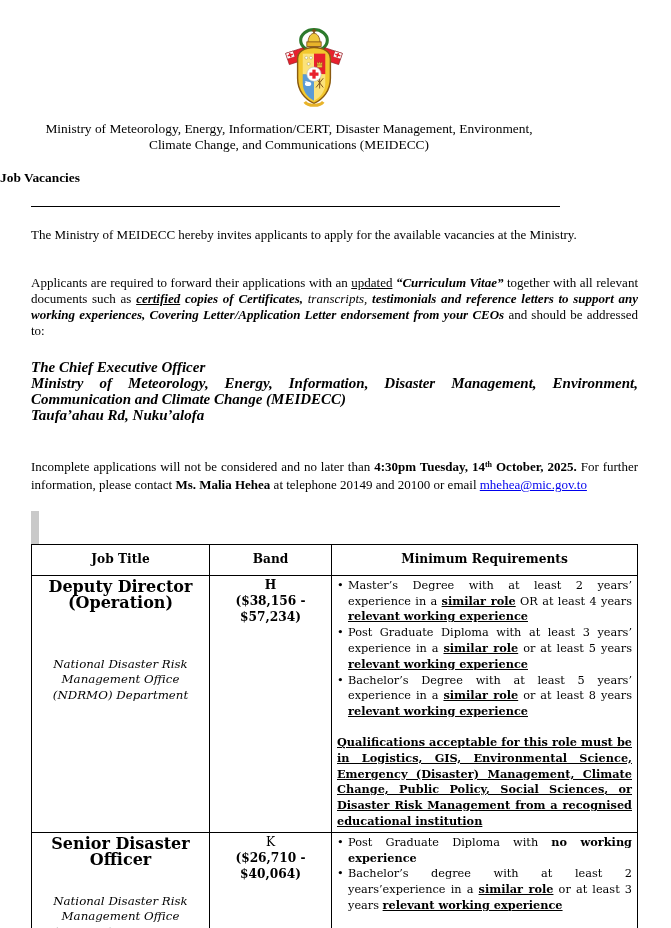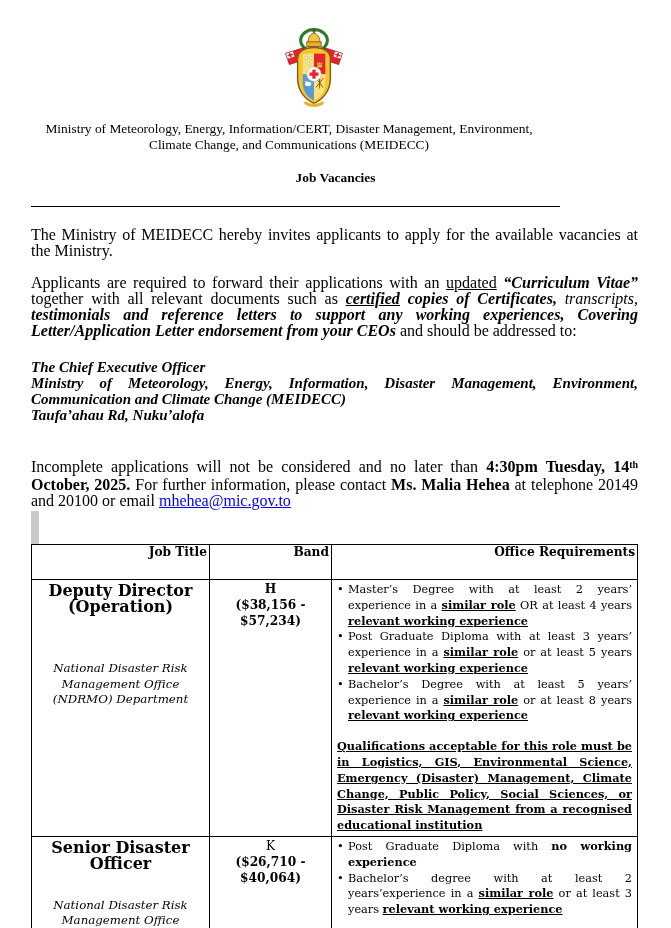--- a/index.html
+++ b/index.html
@@ -6,47 +6,47 @@
   html,body { margin:0; padding:0; background:#fff; }
   .page {
     position:relative; width:671px; height:928px; background:#fff;
     font-family:"Liberation Serif", serif; color:#000; overflow:hidden;
   }
   
   .crest { position:absolute; left:284px; top:26px; width:60px; height:84px; }
   
   .title { position:absolute; top:121px; left:0; width:578px; text-align:center;
            font-size:13.4px; line-height:16px; }
-  .subtitle { position:absolute; top:170px; left:0; width:671px; text-align:center;
+  .subtitle { position:absolute; top:170px; left:0; width:671px; 
               font-weight:bold; font-size:13.4px; }
   .rule { position:absolute; top:206px; left:31px; width:529px; height:0;
           border-top:1.6px solid #000; }
   
-  .para { position:absolute; left:31px; width:607px; font-size:16px; line-height:16px;
+  .para { position:absolute; left:31px; width:607px; font-size:13px; line-height:16px;
           text-align:justify; text-align-last:left; margin:0; }
   .p-intro { top:227px; }
   .p-app   { top:275px; }
   .address { position:absolute; left:31px; top:359px; width:607px;
              font-size:15px; line-height:16px; }
   .addr-line { font-weight:bold; font-style:italic; }
   .addr-just { text-align:justify; text-align-last:justify; }
   .p-deadline { top:459px; }
   .graybar { position:absolute; left:31px; top:511px; width:8px; height:34px; }
   
   .b { font-weight:bold; }
   .i { font-style:italic; }
   .u { text-decoration:underline; }
   sup { font-size:0.62em; vertical-align:baseline; position:relative; top:-0.45em; }
   a.lnk { text-decoration:underline; }
   
   .vac-table { position:absolute; left:31px; top:544px; border-collapse:collapse;
                table-layout:fixed; width:606px; font-family:"DejaVu Serif", serif;
                font-size:11.3px; line-height:15.8px; }
   .vac-table th, .vac-table td { border:1.5px solid #000; vertical-align:top; padding:1px 4px; }
-  .vac-table th { font-weight:bold; text-align:right; font-size:12.2px; height:35px; padding:0 2px; }
+  .vac-table th { font-weight:bold; text-align:center; font-size:12.2px; height:21px; padding:7px 2px; }
   .col-job  { width:178px; }
   .col-band { width:122px; }
   .col-req  { width:306px; }
   tr.row1 > td { height:246px; }
   tr.row2 > td { height:84px; }
   td.jt { text-align:center; }
   .jt-name { font-weight:bold; font-size:16px; line-height:16px; padding-top:2px; }
   .jt-dept { font-style:italic; font-size:11.8px; line-height:15.5px; }
   .row1 .jt-dept { margin-top:46px; }
   .row2 .jt-dept { margin-top:26px; }
@@ -131,21 +131,21 @@
   <table class="vac-table">
     <colgroup>
         <col class="col-job">
         <col class="col-band">
         <col class="col-req">
       </colgroup>
     <thead>
       <tr>
         <th>Job Title</th>
         <th>Band</th>
-        <th>Office Requirements</th>
+        <th>Minimum Requirements</th>
       </tr>
     </thead>
     <tbody>
       <tr class="row1">
         <td class="jt">
           <div class="jt-name">Deputy Director (Operation)</div>
           <div class="jt-dept">National Disaster Risk Management Office (NDRMO) Department</div>
         </td>
         <td class="band">
           <div class="band-grade b">H</div>

